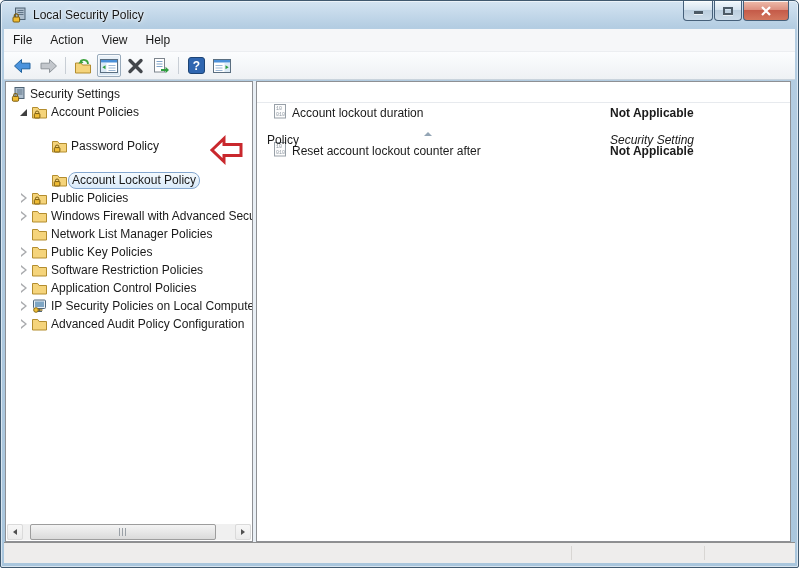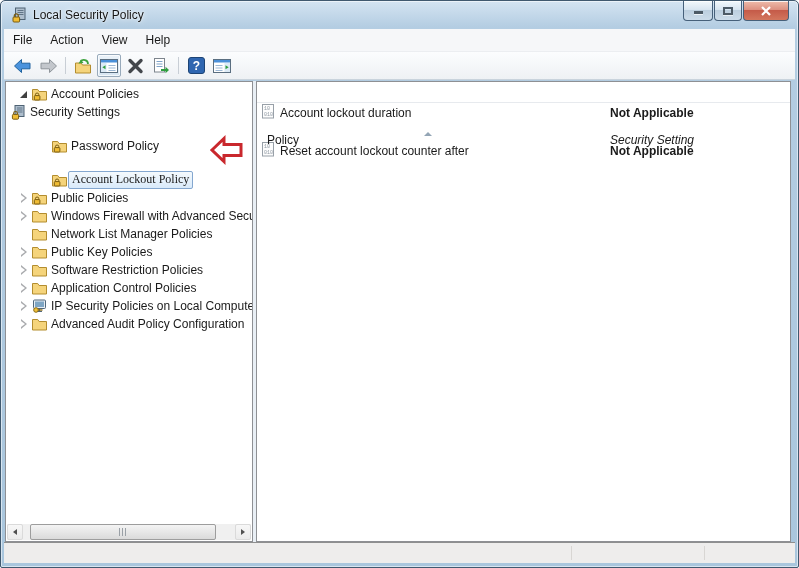--- a/index.html
+++ b/index.html
@@ -41,42 +41,42 @@
     border:1px solid #8e9094;overflow:hidden;}
   .tree{position:absolute;left:0;top:3px;right:0;}
   .trow{height:18px;display:flex;align-items:center;white-space:nowrap;cursor:default;}
   .trow .exp{width:13px;flex:0 0 auto;display:flex;align-items:center;justify-content:center;}
   .exp-open{width:0;height:0;border-bottom:7px solid #404040;border-left:7px solid transparent;}
   .exp-closed{position:relative;width:6px;height:10px;}
   .exp-closed::before{content:"";position:absolute;left:0;top:0;border-top:5px solid transparent;border-bottom:5px solid transparent;border-left:6px solid #a9abae;}
   .exp-closed::after{content:"";position:absolute;left:0;top:2px;border-top:3px solid transparent;border-bottom:3px solid transparent;border-left:4px solid #fff;}
   .ticon{flex:0 0 auto;margin:0 4px 0 2px;display:flex;}
   .lvl0{padding-left:3px;} .lvl1{padding-left:11px;} .lvl2{padding-left:44px;margin-top:16px;}
-  .sel-box{border:1px solid #84a7cf;border-radius:2px;background:linear-gradient(180deg,#f5fafd,#d9eafa);padding:0 3px 1px 3px;margin-left:-3px;font-family:Liberation Serif, serif;}
+  .sel-box{border:1px solid #84a7cf;border-radius:8px;background:linear-gradient(180deg,#f5fafd,#d9eafa);padding:0 3px 1px 3px;margin-left:-3px;}
   
   .hscroll{position:absolute;left:1px;right:1px;bottom:1px;height:16px;background:#f0f0f0;}
   .sbtn{position:absolute;top:0;width:16px;height:16px;background:linear-gradient(180deg,#f7f7f7,#ebebeb);
     border:1px solid #dadada;border-radius:2px;display:flex;align-items:center;justify-content:center;}
   .sbtn.left{left:0;} .sbtn.right{right:0;}
   .arr-l{width:0;height:0;border-top:3px solid transparent;border-bottom:3px solid transparent;border-right:4px solid #505050;}
   .arr-r{width:0;height:0;border-top:3px solid transparent;border-bottom:3px solid transparent;border-left:4px solid #505050;}
   .sthumb{position:absolute;left:23px;top:0;width:186px;height:16px;background:linear-gradient(180deg,#f4f4f4,#dadada);
     border:1px solid #9d9d9d;border-radius:2px;display:flex;align-items:center;justify-content:center;}
   .grip{width:8px;height:8px;background-image:repeating-linear-gradient(90deg,#9aa0a6 0 1px,transparent 1px 3px);}
   
   .listpane{position:absolute;left:255px;top:80px;width:535px;height:461px;background:#fff;border:1px solid #8e9094;overflow:hidden;}
   .lheader{display:flex;height:21px;border-bottom:1px solid #e7eaee;}
   .hcell{position:relative;line-height:21px;padding-left:10px;border-right:1px solid #dfe2e6;cursor:default;margin-top:48px;}
   .hcell.c1{width:343px;background:#eaf3fb;}
   .hcell.c2{width:148px;background:#fff;font-style:italic;}
   .hcell.c3{flex:1;background:#fff;border-right:none;}
   .sortarrow{position:absolute;left:50%;top:2px;margin-left:-4px;width:0;height:0;
     border-left:4px solid transparent;border-right:4px solid transparent;border-bottom:4px solid #93a5b5;}
   .lrow{display:flex;height:19px;align-items:center;}
-  .lrow .c1{width:343px;display:flex;align-items:center;padding-left:4px;}
+  .lrow .c1{width:343px;display:flex;align-items:center;padding-left:16px;}
   .lrow .c1 .plabel{margin-left:5px;white-space:nowrap;}
   .lrow .c2{width:148px;padding-left:10px;white-space:nowrap;font-weight:bold;}
   
   .statusbar{position:absolute;left:3px;right:3px;top:541px;height:21px;background:#eeedec;border-top:1px solid #8e8f8f;}
   .sdiv{position:absolute;top:3px;bottom:3px;width:1px;background:#d8d6d3;}
   
   .red-arrow{position:absolute;left:209px;top:134px;}
 </style>
 </head>
 <body>
@@ -172,44 +172,44 @@
         <path d="M2.5 6.5 h7 M2.5 9 h7 M2.5 11.5 h7" stroke="#9bb7d4" stroke-width="1" fill="none"></path>
       </svg>
     </div>
   </div>
 
   <div class="splitter"></div>
 
   <div class="treepane">
     <div class="tree">
 
-      <div class="trow lvl1">
-        <span class="exp">
-            <span class="exp-open"></span>
-          </span>
-        <span class="ticon">
-          <svg width="15" height="14" viewBox="0 0 15 14">
-            <path d="M.5 13 V2.5 h5.2 l1.4 2 h7.4 v8.5 z" fill="#f5d47b" stroke="#b38d2f"></path>
-            <path d="M3.4 8.8 v-1.1 a1.7 1.7 0 0 1 3.4 0 v1.1" fill="none" stroke="#7a5c10" stroke-width="1"></path>
-            <rect x="2.3" y="8.6" width="5.6" height="4.4" rx=".9" fill="#f0bc34" stroke="#7a5c10"></rect>
-          </svg>
-        </span>
-        <span class="tlabel">Account Policies</span>
-      </div>
-
       <div class="trow lvl0">
         <span class="ticon">
           <svg width="15" height="15" viewBox="0 0 15 15">
             <rect x="4" y=".5" width="9" height="11" fill="#aebecd" stroke="#4f6374"></rect>
             <path d="M6 3 h5.5 M6 5 h5.5 M6 7 h5.5" stroke="#607486" stroke-width="1" fill="none"></path>
             <path d="M2.6 9.6 v-1.2 a1.9 1.9 0 0 1 3.8 0 v1.2" fill="none" stroke="#7a5c10" stroke-width="1.1"></path>
             <rect x="1.4" y="9.4" width="6.2" height="4.8" rx="1" fill="#f0bc34" stroke="#7a5c10"></rect>
           </svg>
         </span>
         <span class="tlabel">Security Settings</span>
+      </div>
+
+      <div class="trow lvl1">
+        <span class="exp">
+            <span class="exp-open"></span>
+          </span>
+        <span class="ticon">
+          <svg width="15" height="14" viewBox="0 0 15 14">
+            <path d="M.5 13 V2.5 h5.2 l1.4 2 h7.4 v8.5 z" fill="#f5d47b" stroke="#b38d2f"></path>
+            <path d="M3.4 8.8 v-1.1 a1.7 1.7 0 0 1 3.4 0 v1.1" fill="none" stroke="#7a5c10" stroke-width="1"></path>
+            <rect x="2.3" y="8.6" width="5.6" height="4.4" rx=".9" fill="#f0bc34" stroke="#7a5c10"></rect>
+          </svg>
+        </span>
+        <span class="tlabel">Account Policies</span>
       </div>
 
       <div class="trow lvl2">
         <span class="ticon">
           <svg width="15" height="14" viewBox="0 0 15 14">
             <path d="M.5 13 V2.5 h5.2 l1.4 2 h7.4 v8.5 z" fill="#f5d47b" stroke="#b38d2f"></path>
             <path d="M3.4 8.8 v-1.1 a1.7 1.7 0 0 1 3.4 0 v1.1" fill="none" stroke="#7a5c10" stroke-width="1"></path>
             <rect x="2.3" y="8.6" width="5.6" height="4.4" rx=".9" fill="#f0bc34" stroke="#7a5c10"></rect>
           </svg>
         </span>

